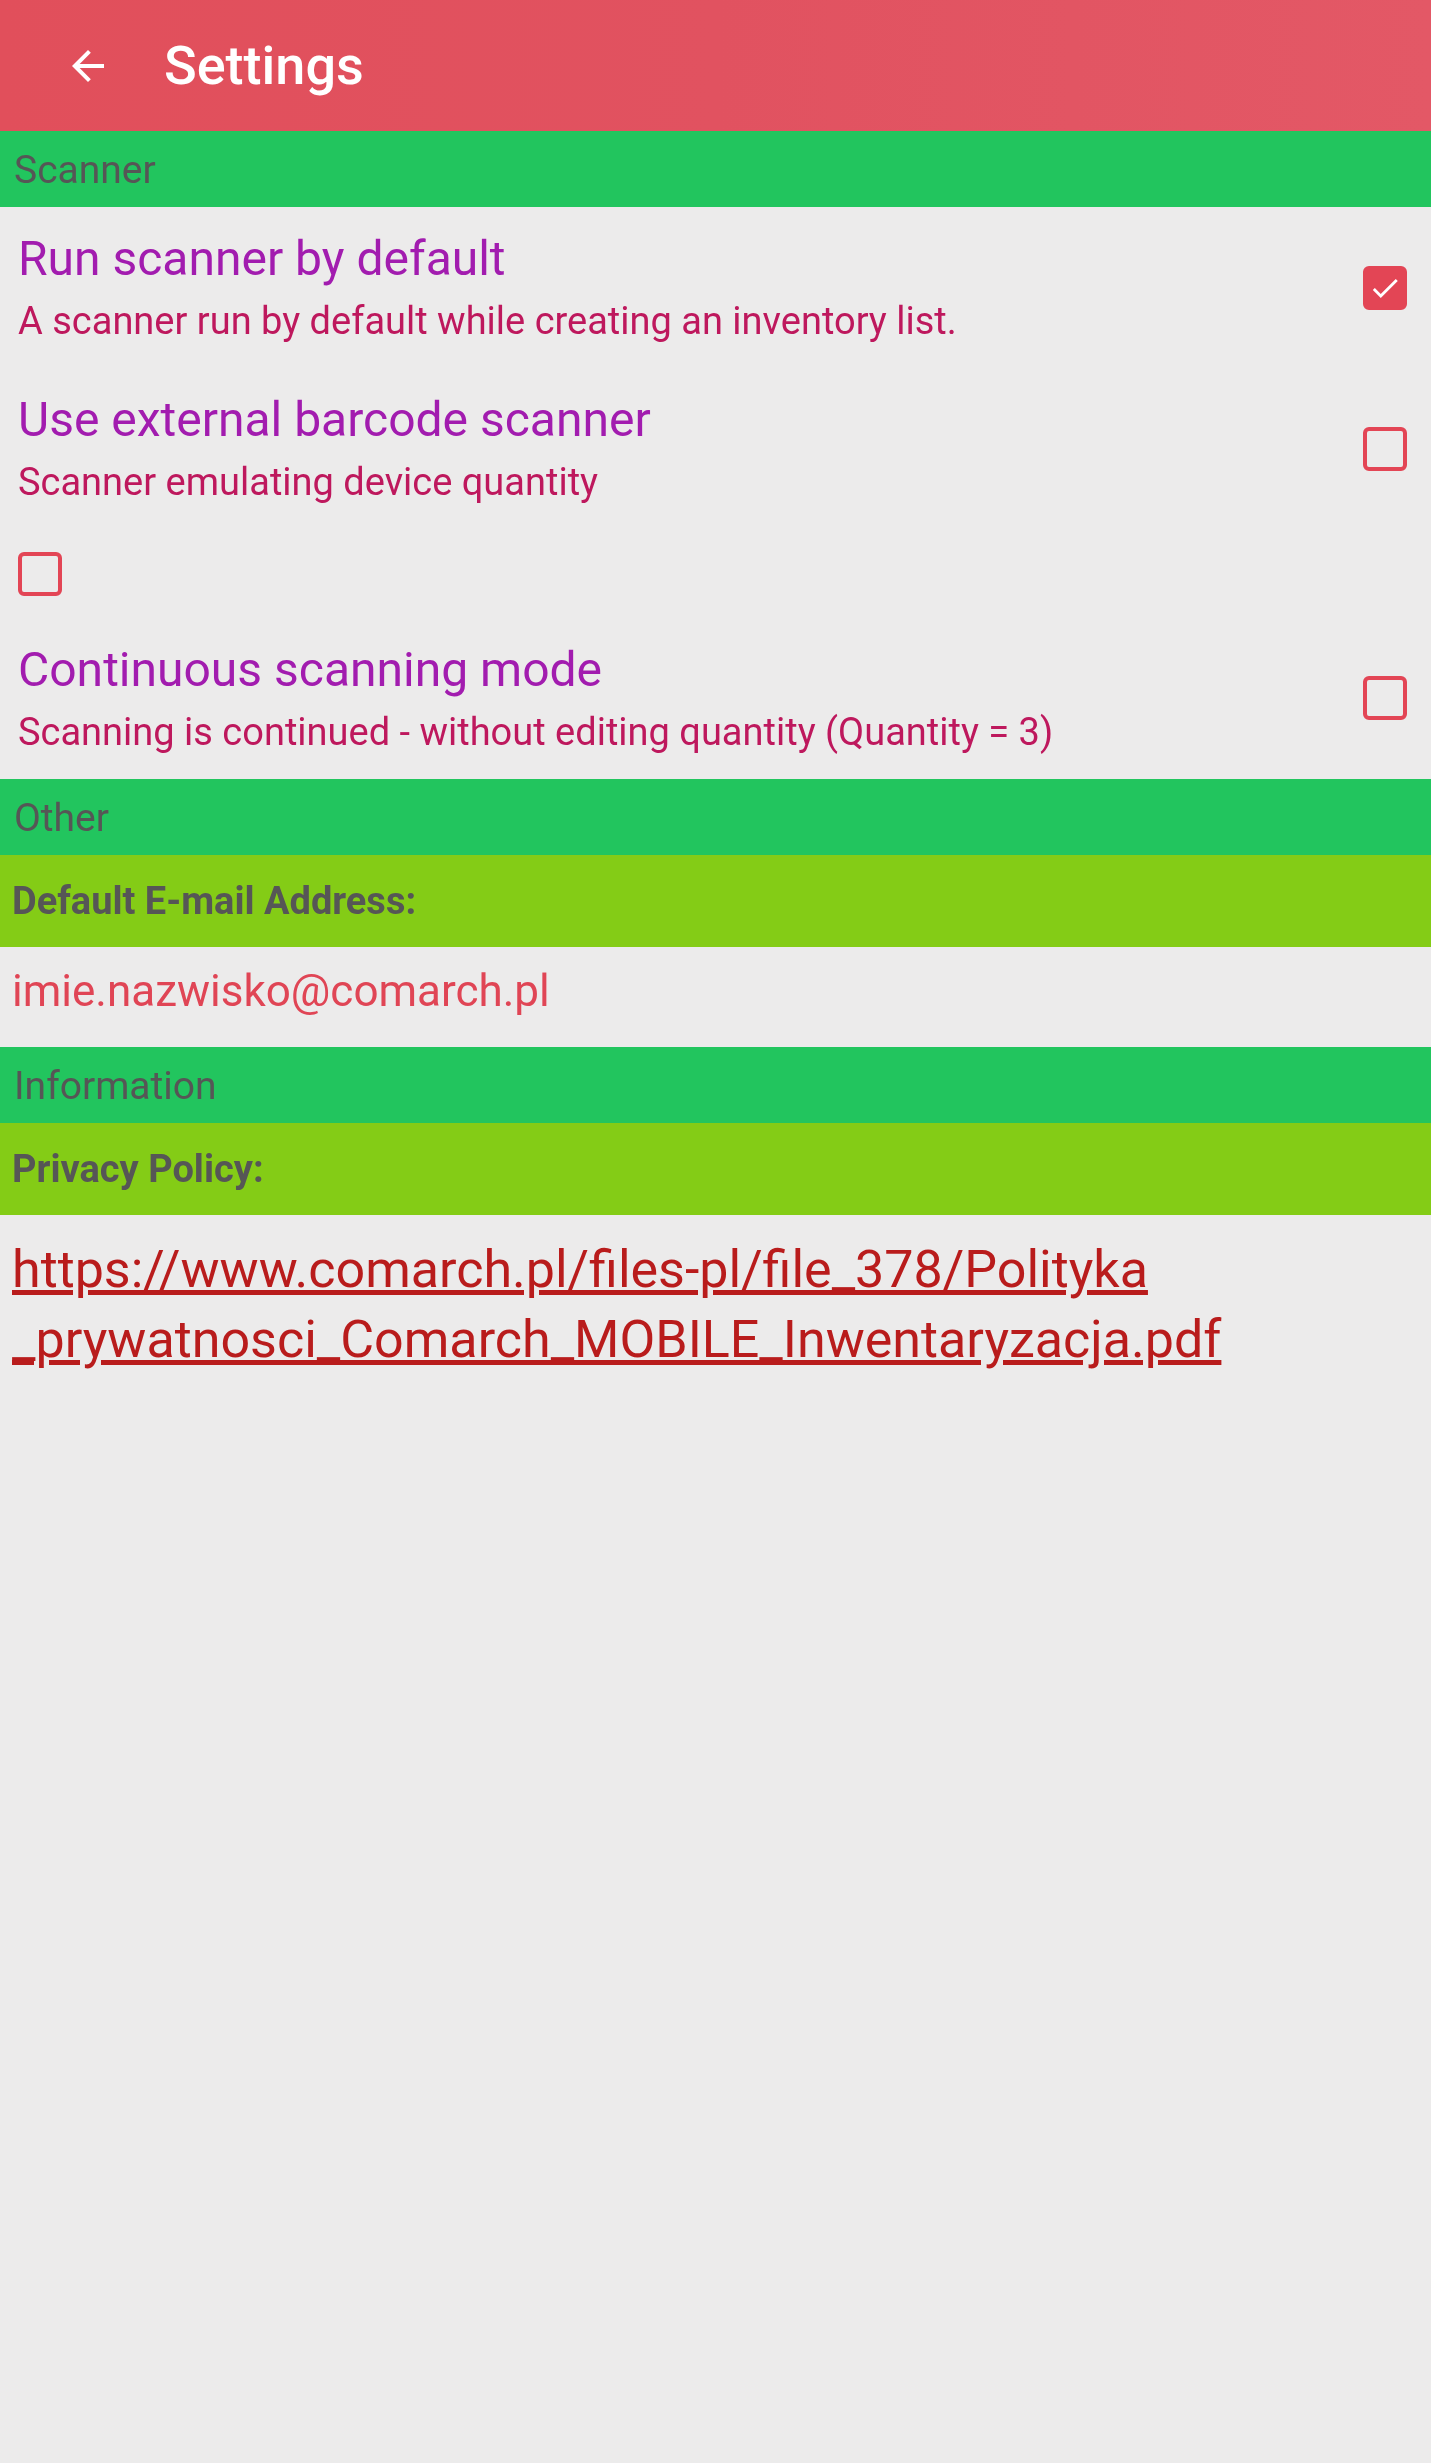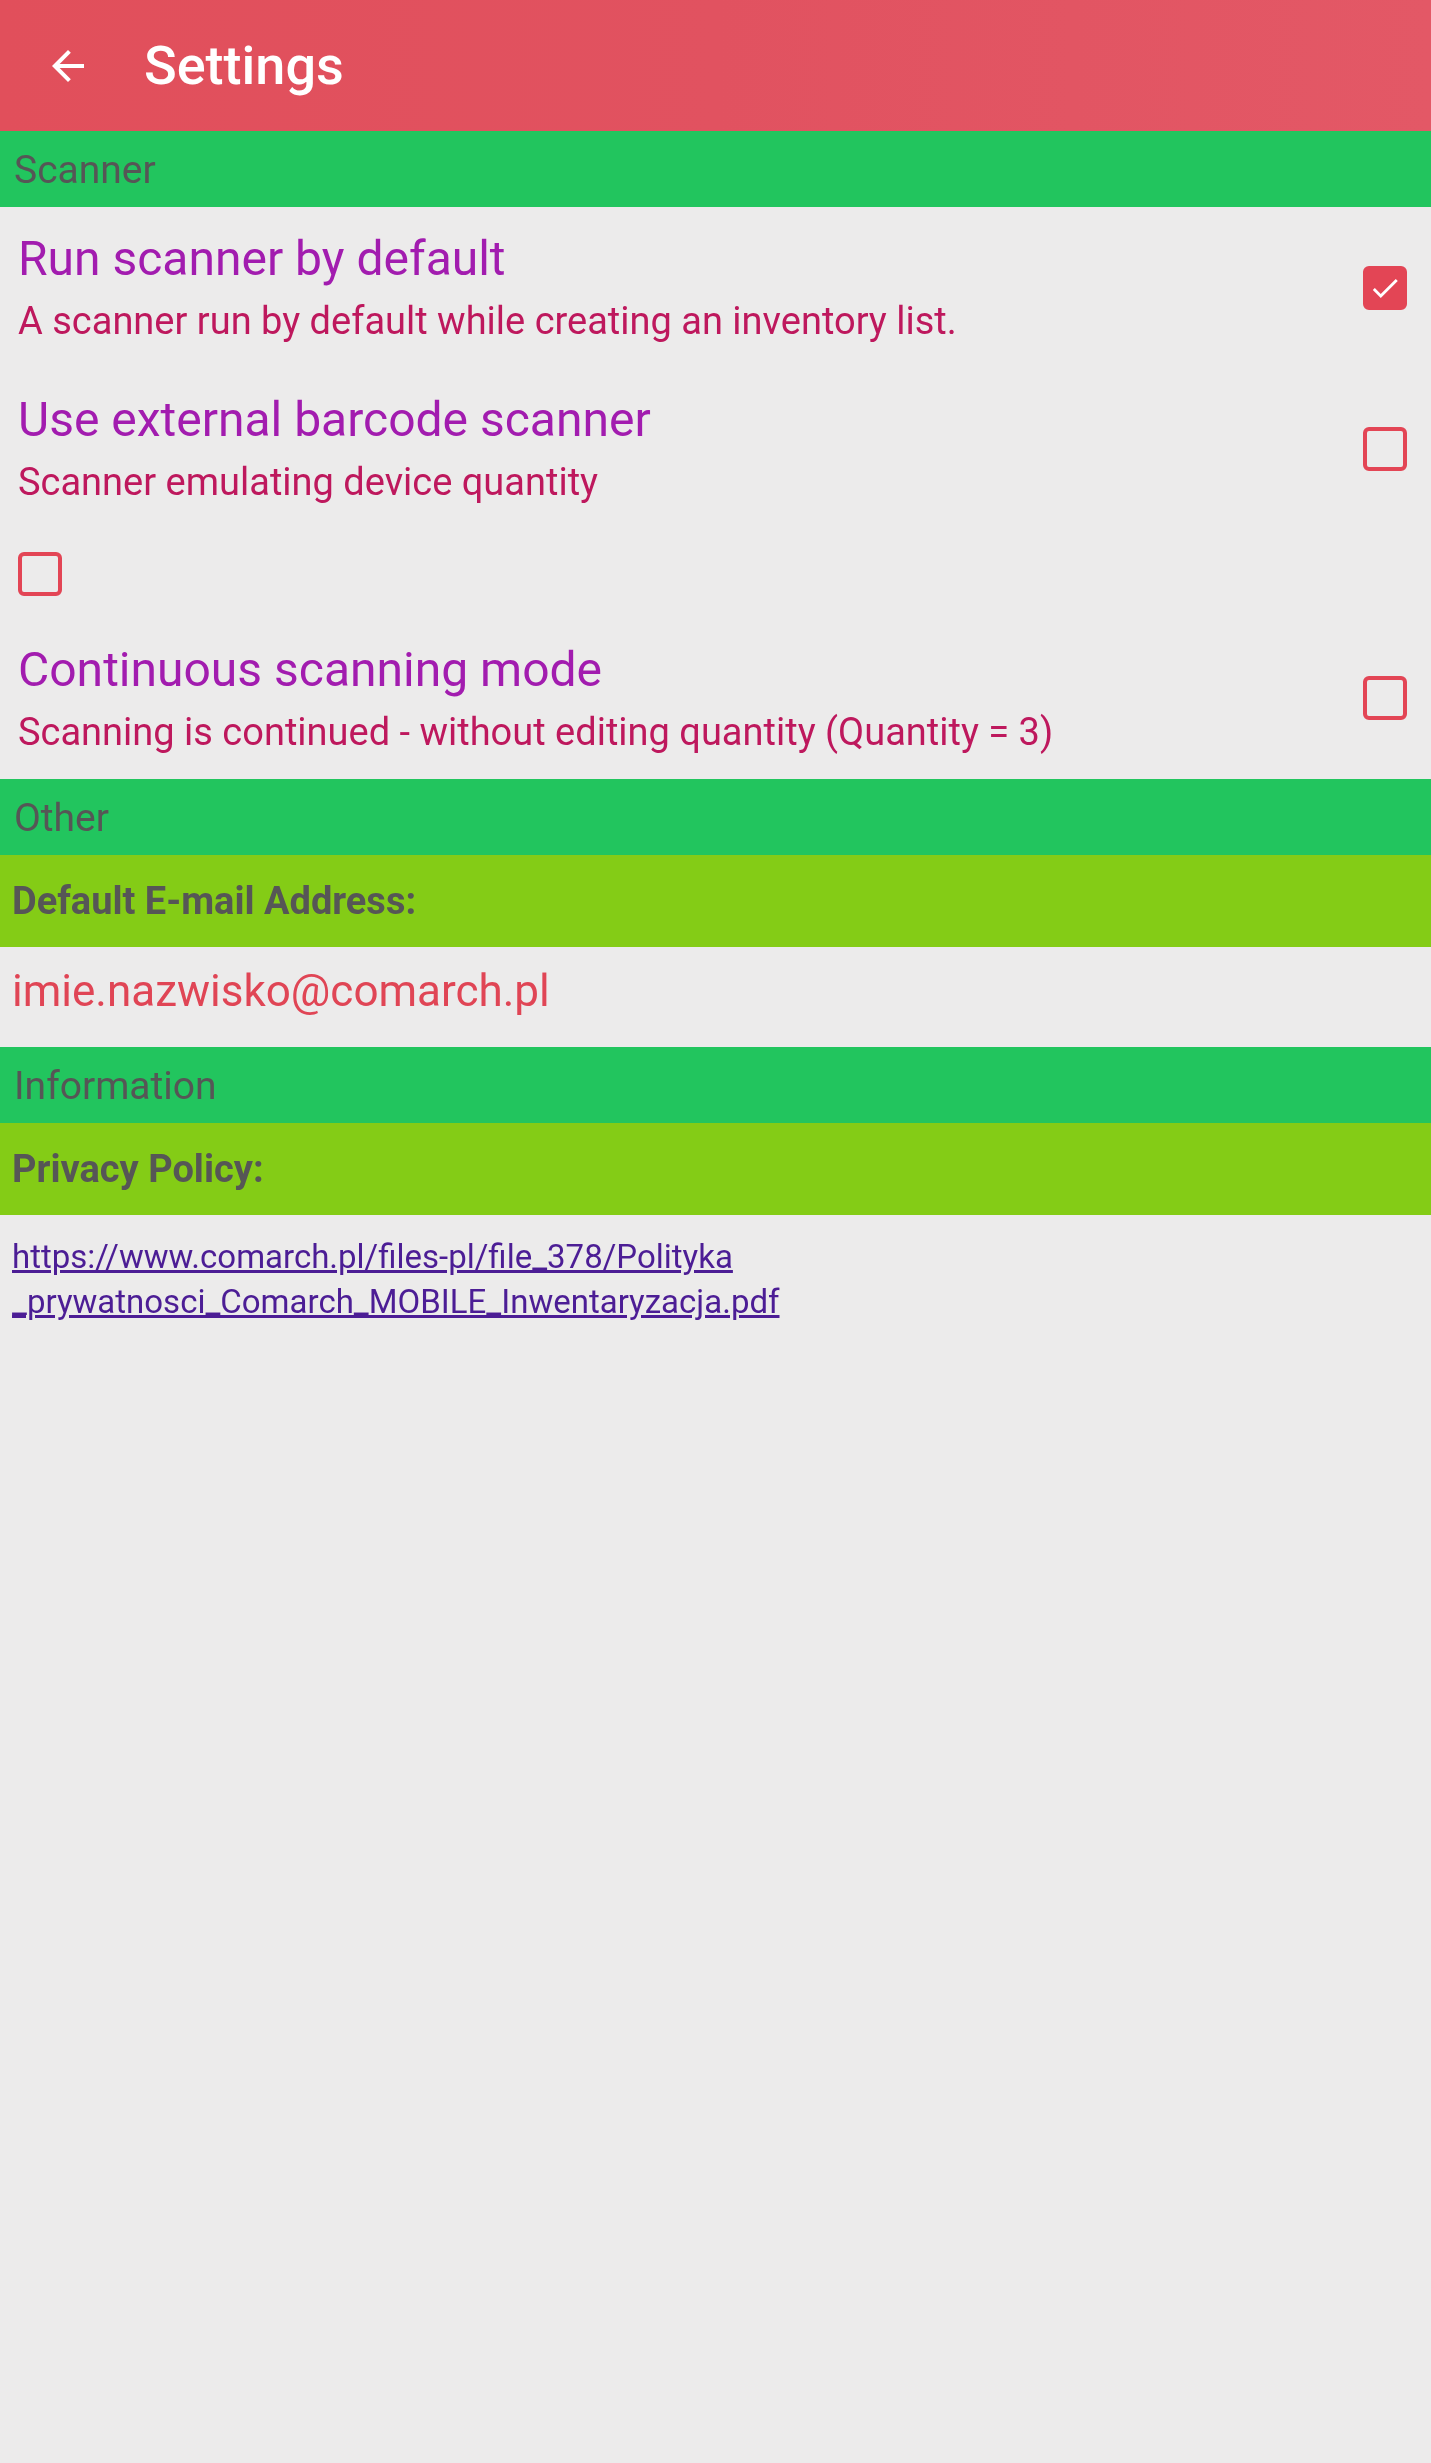--- a/index.html
+++ b/index.html
@@ -6,21 +6,21 @@
   html, body {
     width: 1431px;
     font-family: -apple-system, BlinkMacSystemFont, "Segoe UI", Roboto, Arial, sans-serif;
     background: #ecebeb;
   }
   .app-bar {
     height: 131px;
     background: linear-gradient(to right, #e14f5b, #e15260, #e35866);
     display: flex;
     align-items: center;
-    padding-left: 38px;
+    padding-left: 58px;
   }
   .back-btn {
     width: 60px;
     height: 60px;
     display: flex;
     align-items: center;
     justify-content: center;
     cursor: pointer;
   }
   .back-btn svg { width: 48px; height: 48px; }
@@ -83,22 +83,22 @@
   .label-text {
     color: #565656;
     font-size: 38px;
   }
   .email-value {
     color: #e04555;
     font-size: 44px;
     padding: 18px 8px 30px 12px;
   }
   .link-value {
-    color: #4c1d95;
-    font-size: 33px;
+    color: #b91c1c;
+    font-size: 52px;
     padding: 20px 12px 30px 12px;
     text-decoration: underline;
     word-break: break-word;
     line-height: 1.35;
   }
 </style>
 </head>
 <body>
 
 <div class="app-bar">

